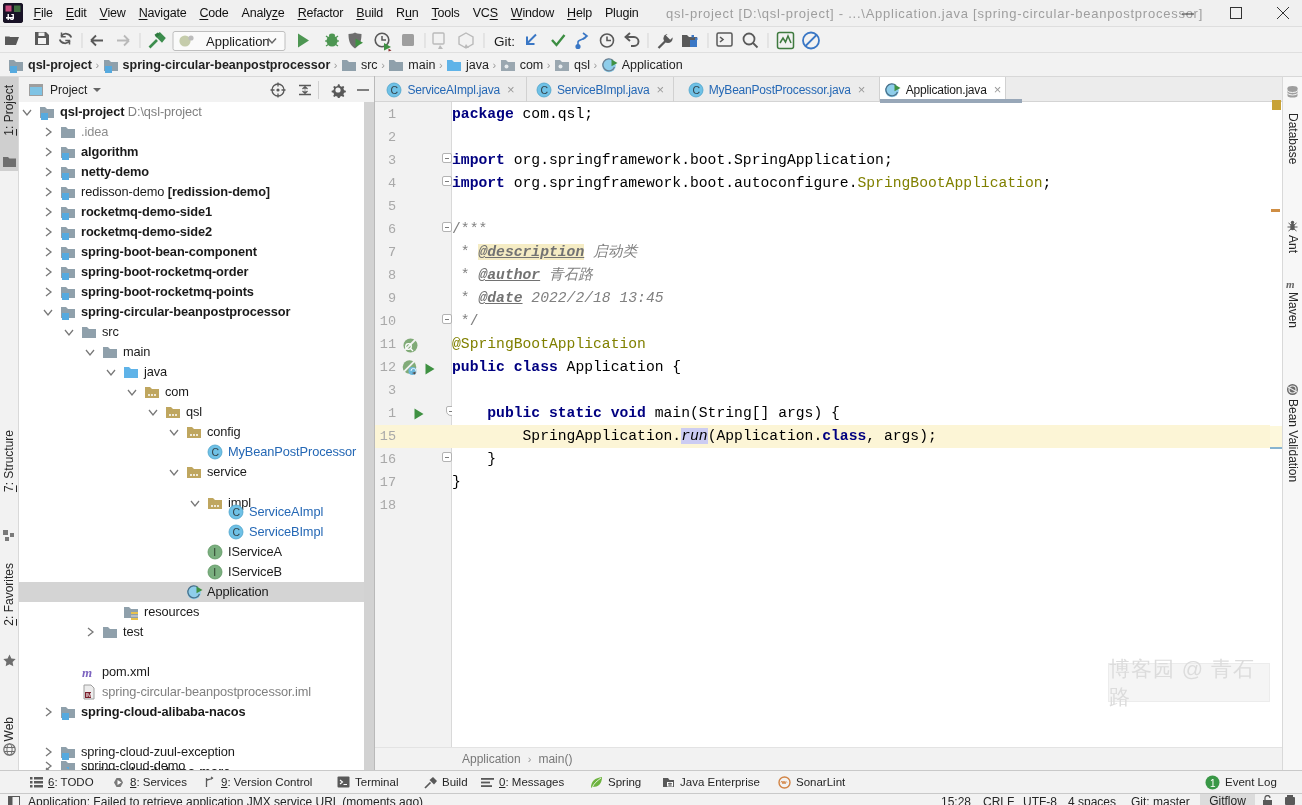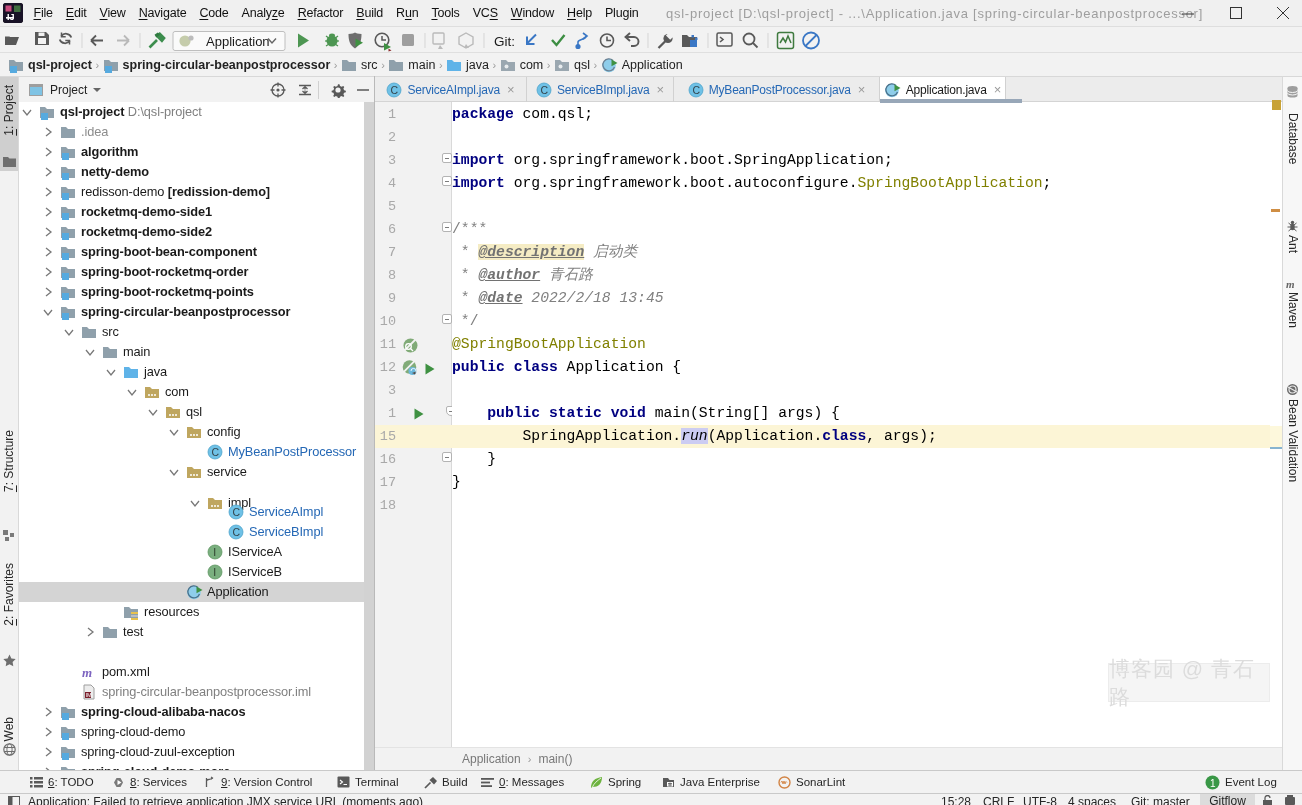--- a/index.html
+++ b/index.html
@@ -651,21 +651,21 @@
           <path d="M3 1 l5 4 -5 4" fill="none" stroke="#787878" stroke-width="1.3"></path>
         </svg>
         <span class="ticon" style="left:41px">
           <svg width="16" height="16">
             <path d="M1 3 h5 l2 2 h7 v9 h-14 z" fill="#8fa0ab"></path>
             <rect x="2" y="9" width="7" height="7" fill="#56aadf"></rect>
           </svg>
         </span>
         <span class="tlabel" style="left:62px"><b>spring-cloud-alibaba-nacos</b></span>
       </div>
-<div class="trow" style="top:620px;">
+<div class="trow" style="top:654px;">
         <svg class="chev" style="left:24px;top:5px" width="10" height="10">
           <path d="M3 1 l5 4 -5 4" fill="none" stroke="#787878" stroke-width="1.3"></path>
         </svg>
         <span class="ticon" style="left:41px">
           <svg width="16" height="16">
             <path d="M1 3 h5 l2 2 h7 v9 h-14 z" fill="#8fa0ab"></path>
             <rect x="2" y="9" width="7" height="7" fill="#56aadf"></rect>
           </svg>
         </span>
         <span class="tlabel" style="left:62px">spring-cloud-demo</span>

